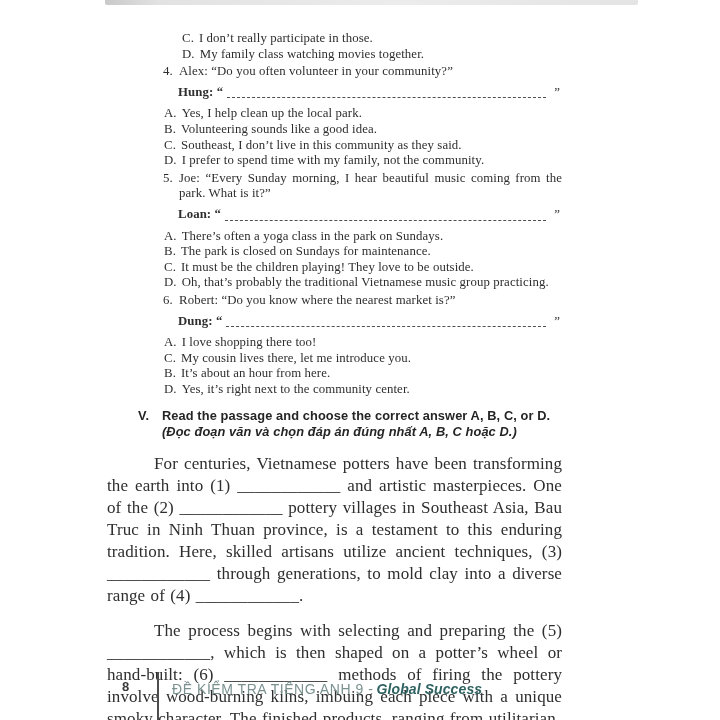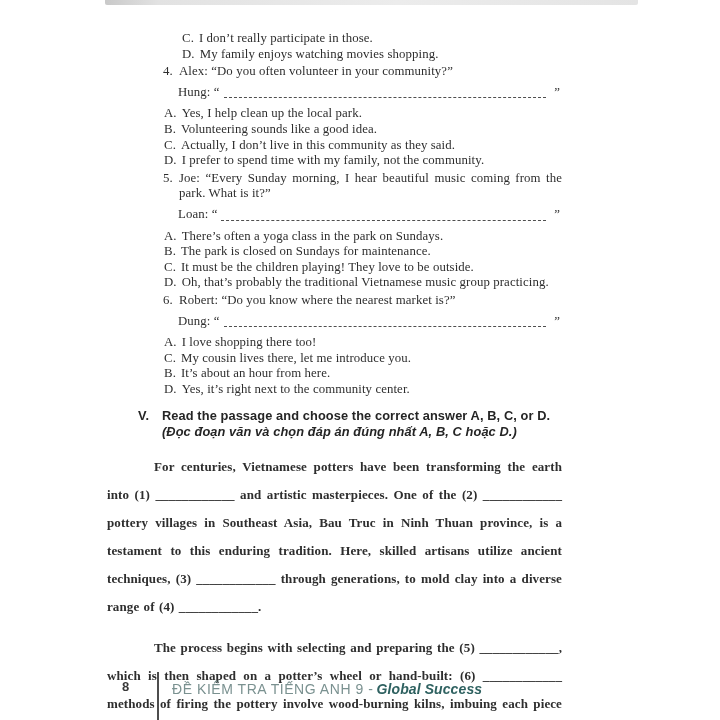--- a/index.html
+++ b/index.html
@@ -41,21 +41,21 @@
   }
   .q-num { width: 16px; flex: none; }
   .q-prompt { flex: 1; text-align: justify; }
   
   .resp {
     display: flex;
     align-items: flex-end;
     margin: 5px 0 6px 71px;
     padding-right: 2px;
   }
-  .resp-name { flex: none; white-space: pre; }
+  .resp-name { flex: none; white-space: pre; font-weight: bold; }
   .answer-blank {
     flex: 1;
     height: 1em;
     border-bottom: 1.4px dashed #4f4f4f;
     margin: 0 8px 2px 4px;
   }
   .close-quote { flex: none; align-self: flex-start; }
   
   .section-head {
     display: flex;
@@ -65,26 +65,25 @@
     font-size: 12.8px;
     line-height: 15.8px;
     color: #252525;
   }
   .sec-num { width: 24px; flex: none; }
   .sec-title { flex: 1; }
   .sec-vi { font-style: italic; }
   
   .para {
     margin-top: 13px;
-    font-size: 13px;
-    line-height: 28px;
+    font-size: 17px;
+    line-height: 22px;
     text-align: justify;
     text-indent: 47px;
     word-spacing: 1px;
-    font-weight: bold;
   }
   
   .footer {
     position: absolute;
     left: 122px; top: 679px;
     display: flex;
     align-items: center;
   }
   .pg-num {
     font-family: "Liberation Sans", sans-serif;
@@ -120,36 +119,36 @@
 <body>
 
 <div class="scan-edge-top"></div>
 
 <div class="content">
 
   <div class="intro-opt opt">
     <span class="opt-label">C.</span><span>I don’t really participate in those.</span>
   </div>
   <div class="intro-opt opt">
-    <span class="opt-label">D.</span><span>My family enjoys watching movies shopping.</span>
+    <span class="opt-label">D.</span><span>My family class watching movies together.</span>
   </div>
 
   <div class="q">
     <div class="q-head">
       <span class="q-num">4.</span>
       <div class="q-prompt">Alex: “Do you often volunteer in your community?”</div>
     </div>
     <div class="resp">
       <span class="resp-name">Hung: “</span>
       <span class="answer-blank"></span>
       <span class="close-quote">”</span>
     </div>
     <div class="opt"><span class="opt-label">A.</span><span>Yes, I help clean up the local park.</span></div>
     <div class="opt"><span class="opt-label">B.</span><span>Volunteering sounds like a good idea.</span></div>
-    <div class="opt"><span class="opt-label">C.</span><span>Actually, I don’t live in this community as they said.</span></div>
+    <div class="opt"><span class="opt-label">C.</span><span>Southeast, I don’t live in this community as they said.</span></div>
     <div class="opt"><span class="opt-label">D.</span><span>I prefer to spend time with my family, not the community.</span></div>
   </div>
 
   <div class="q">
     <div class="q-head">
       <span class="q-num">5.</span>
       <div class="q-prompt">Joe: “Every Sunday morning, I hear beautiful music coming from the park. What is it?”</div>
     </div>
     <div class="resp">
       <span class="resp-name">Loan: “</span>

